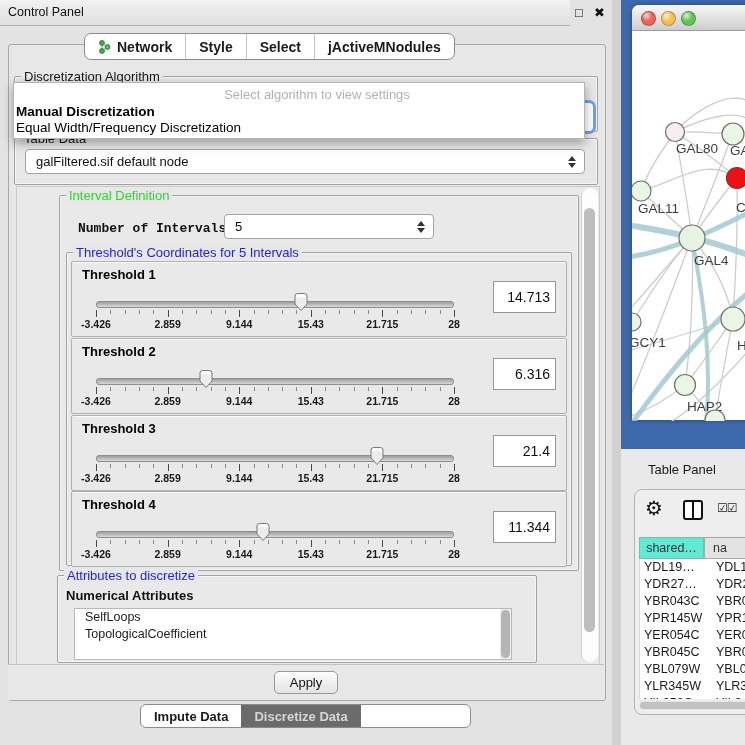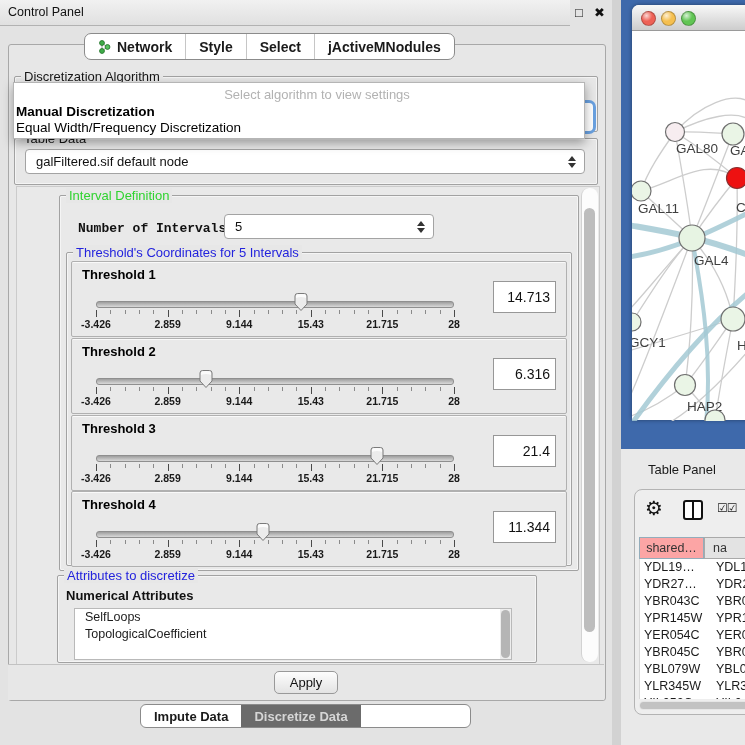--- a/index.html
+++ b/index.html
@@ -102,21 +102,21 @@
           border:1px solid #b3b3b3;border-radius:8px;}
   #tp-gear{position:absolute;left:10px;top:6px;font-size:20px;color:#111;}
   #tp-columns{position:absolute;left:48px;top:10px;width:16px;height:16px;border:2px solid #111;
               border-radius:3px;background:#fff;}
   #tp-columns:before{content:"";position:absolute;left:7px;top:0;width:2px;height:16px;background:#111;}
   #tp-checks{position:absolute;left:82px;top:11px;font-size:12px;letter-spacing:-1px;color:#222;}
   #tp-table{position:absolute;left:4px;top:47px;width:160px;}
   #tp-head{display:flex;height:22px;}
   .th{box-sizing:border-box;font-size:12.5px;color:#333;text-align:center;line-height:21px;
       border:1px solid #a9a9a9;}
-  .th.c1{width:65px;background:#fca5a5;border-color:#93adbb;}
+  .th.c1{width:65px;background:#5eead4;border-color:#93adbb;}
   .th.c2{width:90px;background:#e3e3e3;text-align:left;padding-left:8px;}
   #tp-body{background:#fff;height:140px;overflow:hidden;border-left:1px solid #d9d9d9;}
   .tr{display:flex;height:17px;line-height:17px;font-size:12.5px;color:#1b1b1b;}
   .td.c1{width:66px;padding-left:4px;}
   .td.c2{padding-left:6px;white-space:nowrap;}
   #tp-hscroll{position:absolute;left:4px;top:211px;width:132px;height:9px;background:#e6e6e6;border-radius:5px;}
   #tp-hscroll .thumb{position:absolute;left:1px;top:1px;width:110px;height:7px;background:#c2c2c2;border-radius:4px;}
 </style>
 </head>
 <body>

